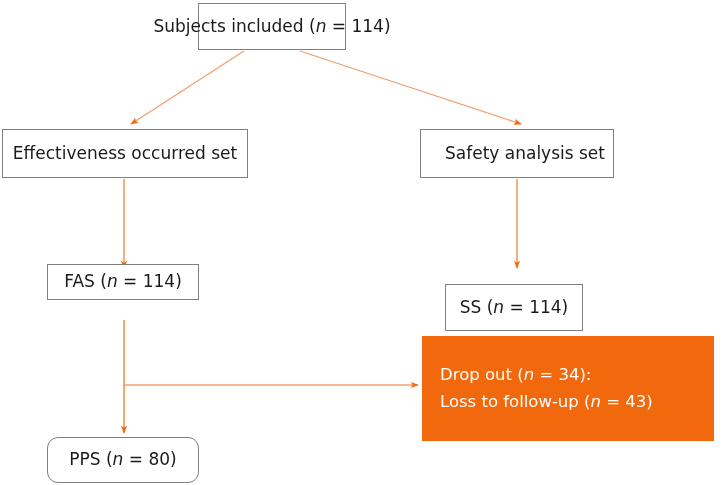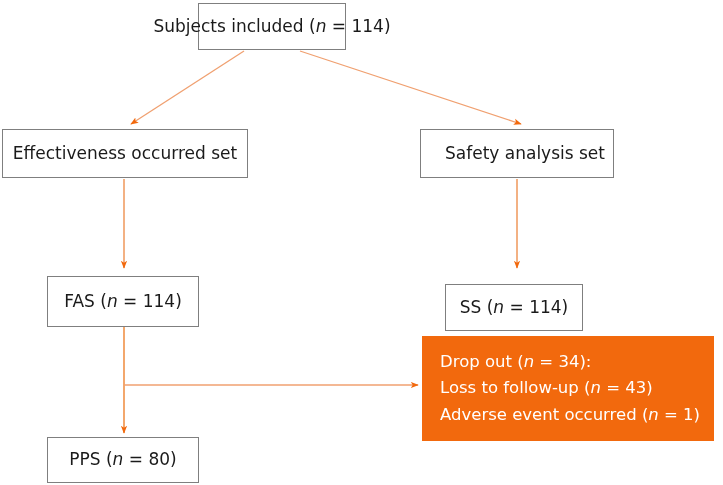--- a/index.html
+++ b/index.html
@@ -62,23 +62,23 @@
     margin: 0;
     padding: 5px 0;
     text-align: center;
   }
   .callout em { font-style: italic; }
 
   
   #node-top       { left: 198px; top: 3px;   width: 148px; height: 47px; }
   #node-eff       { left: 2px;   top: 129px; width: 246px; height: 49px; }
   #node-safety    { left: 420px; top: 129px; width: 194px; height: 49px; padding-left: 16px; }
-  #node-fas       { left: 47px;  top: 276px; width: 152px; height: 51px; }
+  #node-fas       { left: 47px;  top: 264px; width: 152px; height: 36px; }
   #node-ss        { left: 445px; top: 272px; width: 138px; height: 47px; margin-top: 12px; }
-  #node-pps       { left: 47px;  top: 437px; width: 152px; height: 46px; }
+  #node-pps       { left: 47px;  top: 437px; width: 152px; height: 46px; border-radius: 11px; }
   #node-dropout   { left: 422px; top: 336px; width: 292px; height: 105px; }
 </style>
 </head>
 <body>
 
 <div id="canvas">
 
   <svg id="edges" viewBox="0 0 723 485" width="723" height="485" xmlns="http://www.w3.org/2000/svg">
     <defs>
       <marker id="arrowhead" markerWidth="9" markerHeight="9" refX="7.2" refY="3.6" orient="auto" markerUnits="userSpaceOnUse">
@@ -119,16 +119,15 @@
     <span class="txt"><span>SS (</span><em>n</em><span> = 114)</span></span>
   </div>
 
   <div class="node" id="node-pps">
     <span class="txt"><span>PPS (</span><em>n</em><span> = 80)</span></span>
   </div>
 
   <div class="callout" id="node-dropout">
     <div class="line"><span>Drop out (</span><em>n</em><span> = 34):</span></div>
     <div class="line"><span>Loss to follow-up (</span><em>n</em><span> = 43)</span></div>
-    <div class="line"><span>Adverse event occurred (</span><em>n</em><span> = 1)</span></div>
   </div>
 
 </div>
 
 </body></html>

